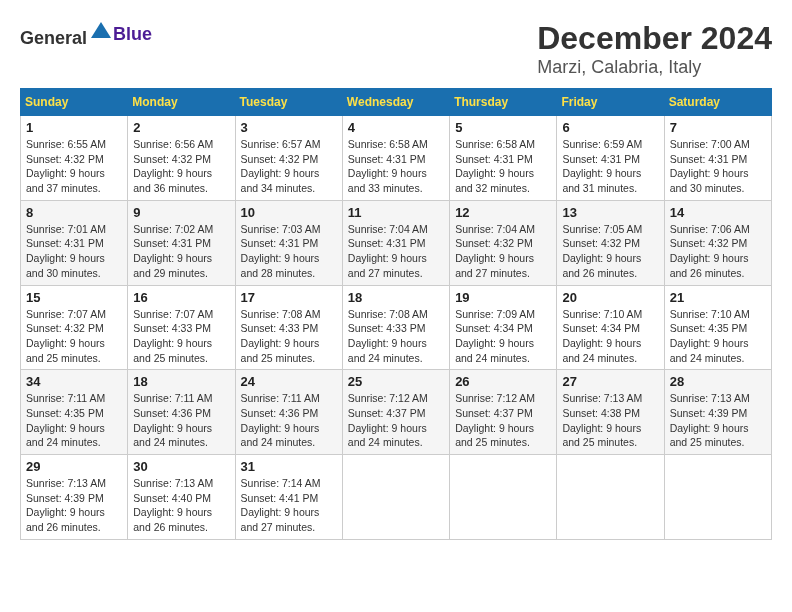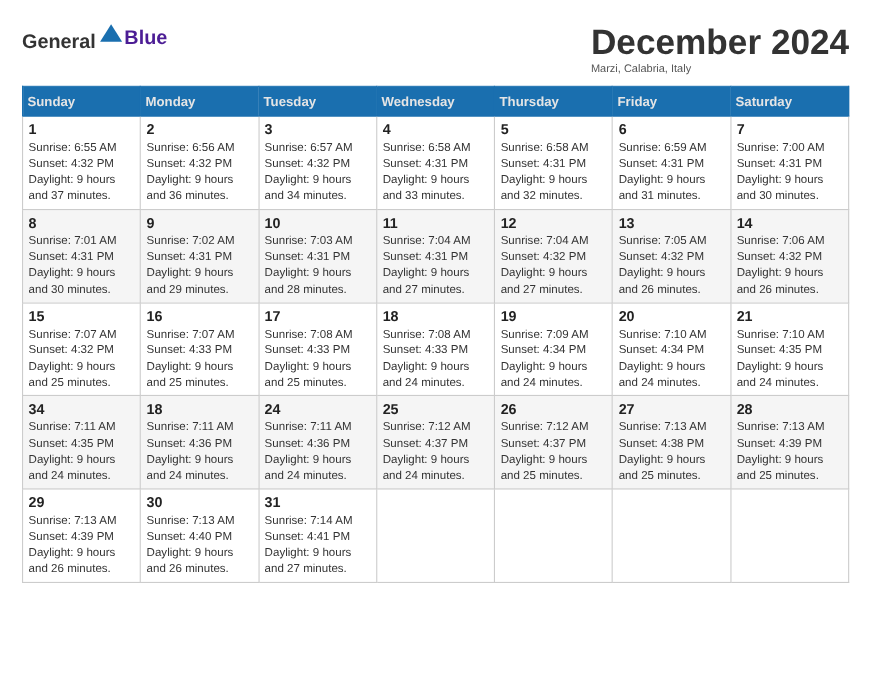--- a/index.html
+++ b/index.html
@@ -37,31 +37,31 @@
     }
     .title-area {
       text-align: left;
     }
     .month-title {
       font-size: 32px;
       font-weight: bold;
       color: #333;
     }
     .location {
-      font-size: 10px;
+      font-size: 18px;
       color: #555;
     }
     .calendar {
       width: 100%;
       border-collapse: collapse;
       font-size: 10.5px;
     }
     .calendar th {
       background-color: #1a6faf;
-      color: #e5e5e5;
+      color: #fde047;
       padding: 6px 4px;
       text-align: left;
       font-size: 12px;
       border: 1px solid #1a6faf;
     }
     .calendar td {
       border: 1px solid #ccc;
       vertical-align: top;
       padding: 4px 5px;
       width: calc(100% / 7);

